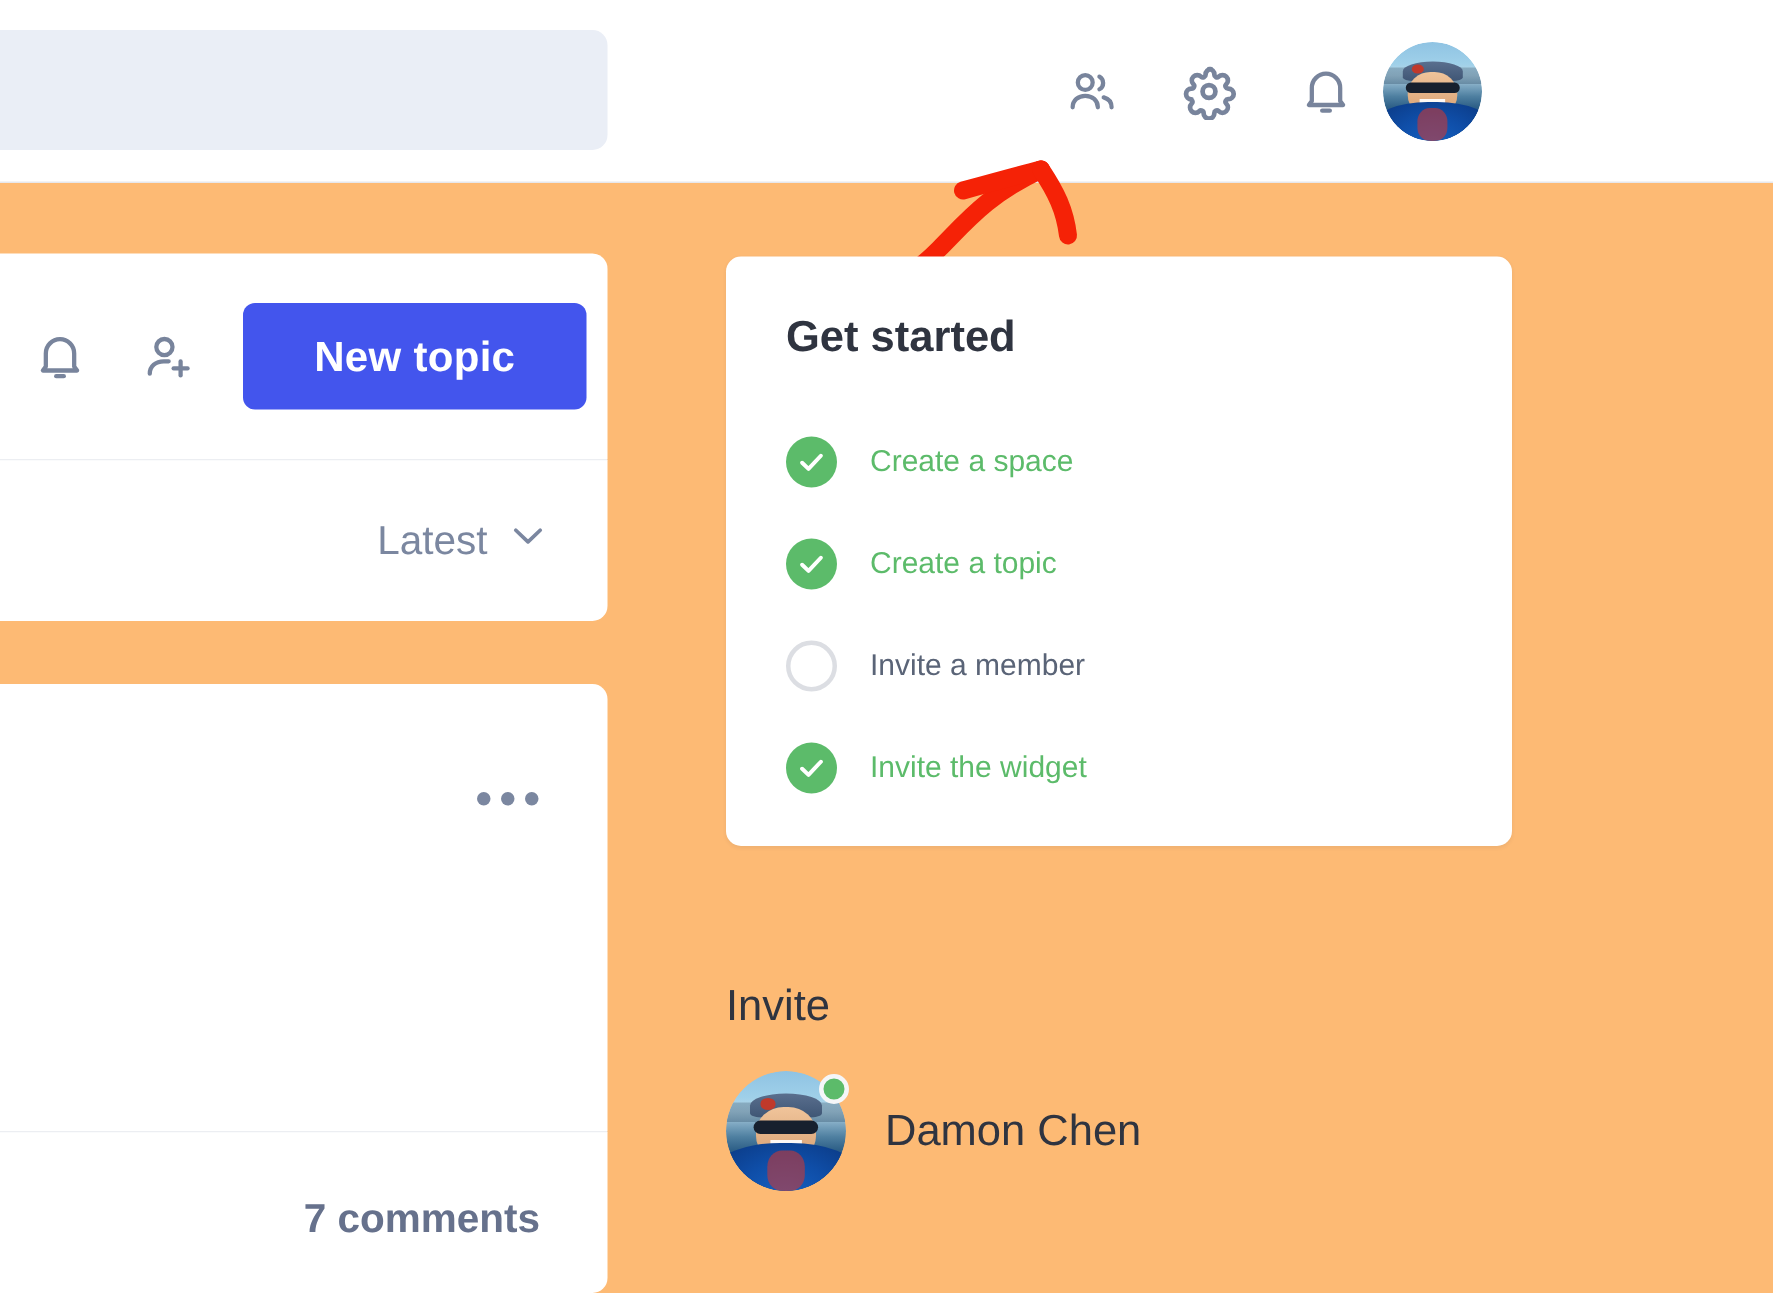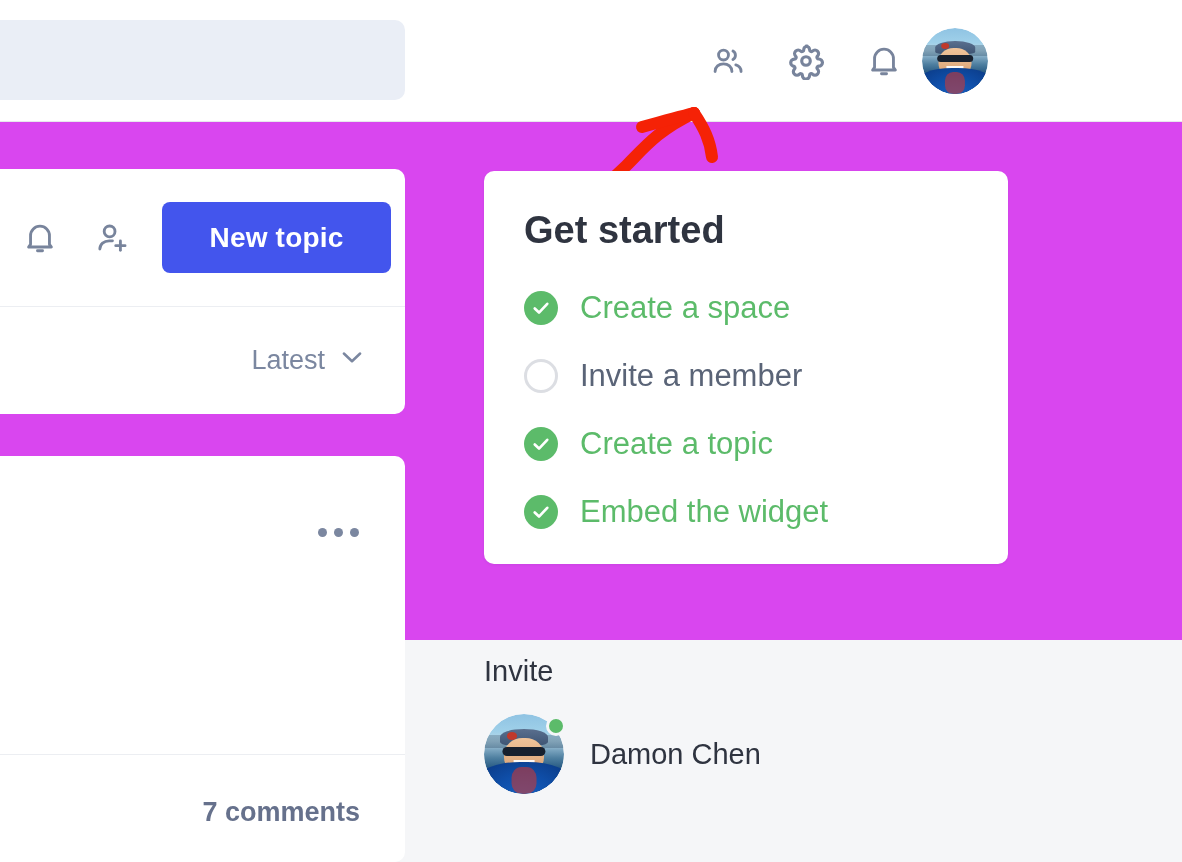--- a/index.html
+++ b/index.html
@@ -9,22 +9,22 @@
     height: 862px;
     overflow: hidden;
     background: #f5f6f8;
     font-family: "Liberation Sans", sans-serif;
     -webkit-font-smoothing: antialiased;
   }
 
   #app {
     position: relative;
     width: 1182px;
-    height: 640px;
-    background: #d946ef;
+    height: 862px;
+    background: #fdba74;
   }
 
   
   .header {
     position: absolute;
     left: 0; top: 0;
     width: 1182px;
     height: 122px;
     background: #ffffff;
     border-bottom: 1px solid #e7e8ec;
@@ -275,21 +275,21 @@
     height: 393px;
     background: #ffffff;
     border-radius: 10px;
     box-shadow: 0 1px 3px rgba(30,40,70,.07);
   }
 
   .card-title {
     position: absolute;
     left: 40px;
     top: 38px;
-    font-size: 38px;
+    font-size: 29px;
     font-weight: bold;
     color: #2f3440;
   }
 
   .checklist {
     position: absolute;
     left: 40px;
     top: 103px;
     right: 24px;
     list-style: none;
@@ -311,21 +311,21 @@
     align-items: center;
     justify-content: center;
   }
   .check-mark.done { background: #5cbb6a; }
   .check-mark.todo {
     background: transparent;
     border: 3px solid #dcdee3;
   }
   .check-mark.done svg { display: block; }
 
-  .check-label { font-size: 31px; }
+  .check-label { font-size: 20px; }
   .check-item.is-done .check-label { color: #5cbb6a; }
   .check-item.is-todo .check-label { color: #5a6477; }
 
   .members-title {
     position: absolute;
     left: 484px;
     top: 655px;
     font-size: 29px;
     color: #2f3440;
   }
@@ -476,41 +476,41 @@
 
       <li class="check-item is-done">
         <span class="check-mark done">
           <svg width="20" height="20" viewBox="0 0 24 24" fill="none" stroke="#ffffff" stroke-width="3.2" stroke-linecap="round" stroke-linejoin="round">
             <path d="M4.5 12.6 9.6 17.5 19.5 7"></path>
           </svg>
         </span>
         <span class="check-label">Create a space</span>
       </li>
 
-      <li class="check-item is-todo">
-        <span class="check-mark todo"></span>
-        <span class="check-label">Invite a member</span>
-      </li>
-
       <li class="check-item is-done">
         <span class="check-mark done">
           <svg width="20" height="20" viewBox="0 0 24 24" fill="none" stroke="#ffffff" stroke-width="3.2" stroke-linecap="round" stroke-linejoin="round">
             <path d="M4.5 12.6 9.6 17.5 19.5 7"></path>
           </svg>
         </span>
         <span class="check-label">Create a topic</span>
       </li>
 
+      <li class="check-item is-todo">
+        <span class="check-mark todo"></span>
+        <span class="check-label">Invite a member</span>
+      </li>
+
       <li class="check-item is-done">
         <span class="check-mark done">
           <svg width="20" height="20" viewBox="0 0 24 24" fill="none" stroke="#ffffff" stroke-width="3.2" stroke-linecap="round" stroke-linejoin="round">
             <path d="M4.5 12.6 9.6 17.5 19.5 7"></path>
           </svg>
         </span>
-        <span class="check-label">Embed the widget</span>
+        <span class="check-label">Invite the widget</span>
       </li>
     </ul>
   </div>
 
   <div class="members-title">Invite</div>
 
   <div class="member-row">
     <div class="member-avatar-wrap">
       <div class="member-avatar">
         <div class="photo">

